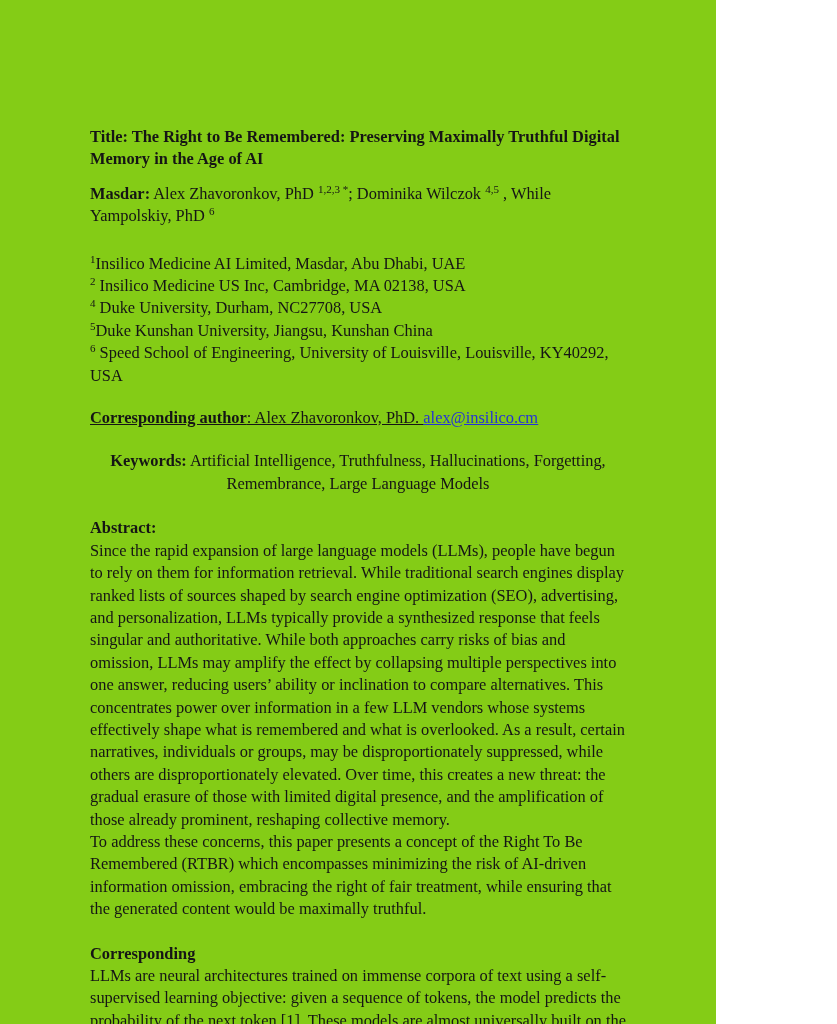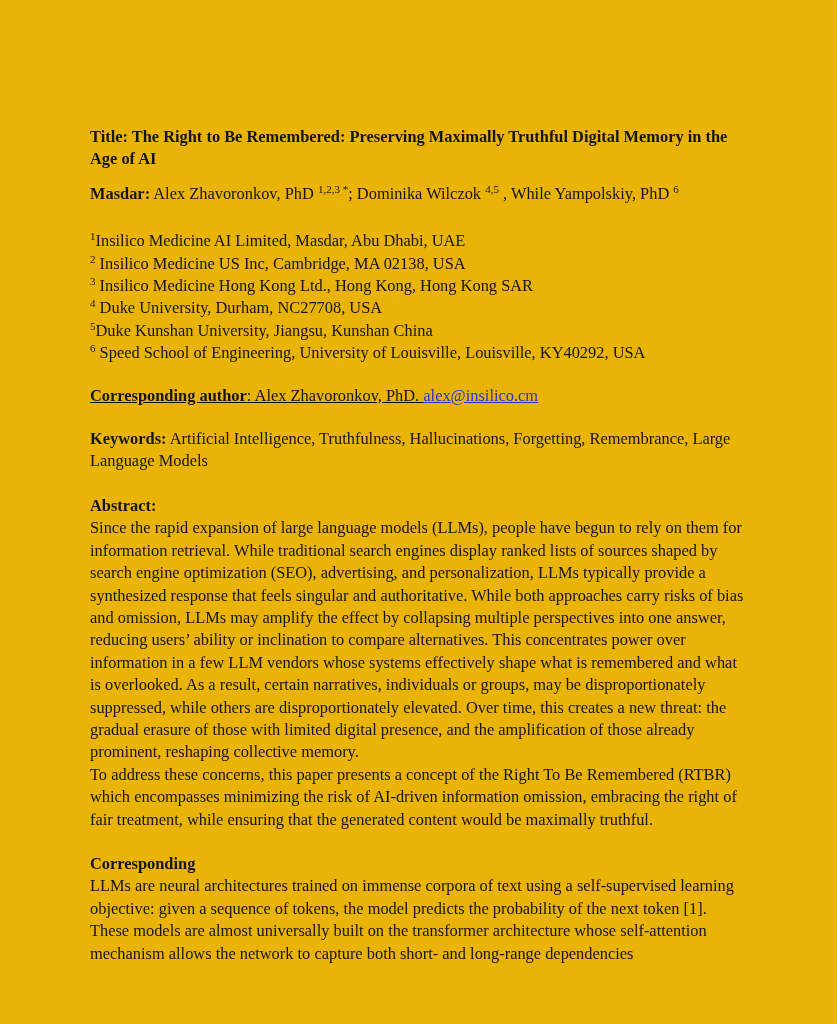--- a/index.html
+++ b/index.html
@@ -2,38 +2,38 @@
 <html><head>
 <meta charset="utf-8">
 <style>
   html, body {
     margin: 0;
     padding: 0;
     background: #ffffff;
   }
   .page {
     position: relative;
-    width: 837px;
+    width: 716px;
     height: 1024px;
-    background: #eab308;
+    background: #84cc16;
     color: #151515;
     font-family: "Liberation Serif", "DejaVu Serif", serif;
     font-size: 16.4px;
     line-height: 22.4px;
     box-sizing: border-box;
     padding: 126px 90px 15px 90px;
     overflow: hidden;
   }
   p { margin: 0; }
   .bold { font-weight: bold; }
   .title-block { font-weight: bold; margin-bottom: 12px; }
   .authors-block { margin-bottom: 25px; }
   .affil-block { margin-bottom: 20px; }
   .corresponding-block { margin-bottom: 21px; text-decoration: underline; }
-  .keywords-block { margin-bottom: 22px; }
+  .keywords-block { margin-bottom: 22px; text-align: center; }
   .abstract-block { margin-bottom: 22px; }
   sup {
     font-size: 11px;
     line-height: 0;
     vertical-align: baseline;
     position: relative;
     top: -6px;
   }
   a.email-link {
     color: #2433d6;
@@ -46,21 +46,20 @@
 
 <div class="page">
 
   <p class="title-block"><span>Title:</span><span> The Right to Be Remembered: Preserving Maximally Truthful Digital Memory in the Age of AI</span></p>
 
   <p class="authors-block"><span class="bold">Masdar:</span><span> Alex Zhavoronkov, PhD </span><sup>1,2,3 *</sup><span>; </span><span>Dominika Wilczok </span><sup>4,5</sup><span> , </span><span>While Yampolskiy, PhD </span><sup>6</sup></p>
 
   <div class="affil-block">
     <p><sup>1</sup><span>Insilico Medicine AI Limited, Masdar, Abu Dhabi, UAE</span></p>
     <p><sup>2</sup><span> Insilico Medicine US Inc, Cambridge, MA 02138, USA</span></p>
-    <p><sup>3</sup><span> Insilico Medicine Hong Kong Ltd., Hong Kong, Hong Kong SAR</span></p>
     <p><sup>4</sup><span> Duke University, Durham, NC27708, USA</span></p>
     <p><sup>5</sup><span>Duke Kunshan University, Jiangsu, Kunshan China</span></p>
     <p><sup>6</sup><span> Speed School of Engineering, University of Louisville, Louisville, KY40292, USA</span></p>
   </div>
 
   <p class="corresponding-block"><span class="bold">Corresponding author</span><span>: Alex Zhavoronkov, PhD. </span><a class="email-link">alex@insilico.cm</a></p>
 
   <p class="keywords-block"><span class="bold">Keywords:</span><span> Artificial Intelligence, Truthfulness, Hallucinations, Forgetting, Remembrance, Large Language Models</span></p>
 
   <div class="abstract-block">

